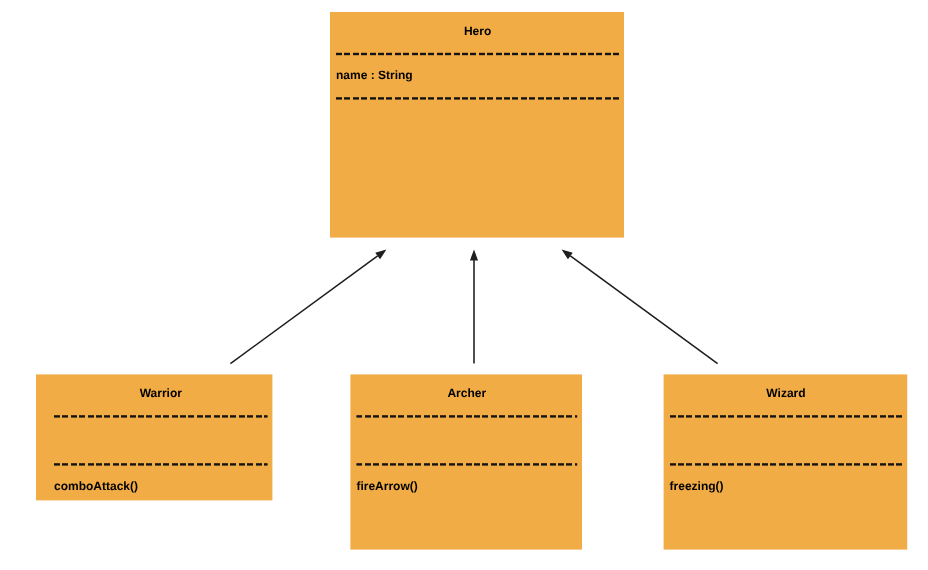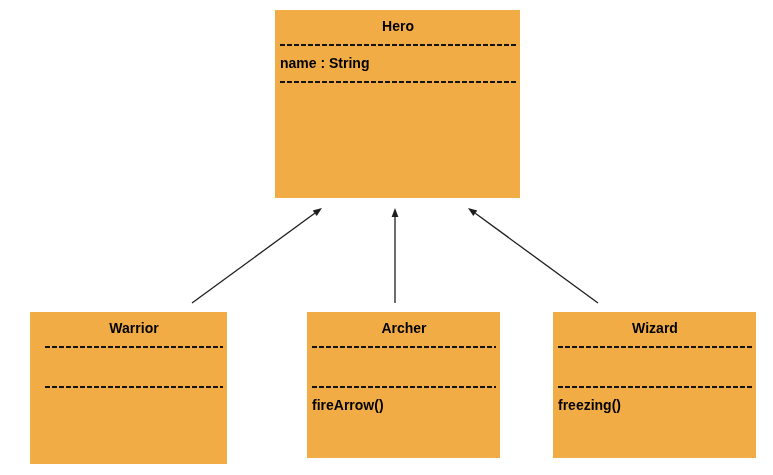--- a/index.html
+++ b/index.html
@@ -11,21 +11,21 @@
     width: 773px;
     height: 475px;
     background: #ffffff;
     overflow: hidden;
   }
 
   .class-box {
     position: absolute;
     background: #F2AC46;
     color: #000000;
-    font-size: 14px;
+    font-size: 10px;
     font-weight: 700;
     padding: 6px 4px 0 5px;
   }
 
   .class-title {
     text-align: center;
     line-height: 21px;
     white-space: nowrap;
   }
 
@@ -38,22 +38,22 @@
     height: 2px;
     margin: 7px 0;
     background: repeating-linear-gradient(90deg,
       #141414 0, #141414 5px,
       rgba(0,0,0,0) 5px, rgba(0,0,0,0) 7px);
   }
 
   .attrs-empty { height: 24px; }
 
   .box-hero    { left: 275px; top: 10px;  width: 245px; height: 188px; }
-  .box-warrior { left: 30px;  top: 312px; width: 197px; height: 152px; padding-left: 15px; }
-  .box-archer  { left: 307px; top: 312px; width: 193px; height: 146px; }
+  .box-warrior { left: 30px;  top: 312px; width: 197px; height: 105px; padding-left: 15px; }
+  .box-archer  { left: 292px; top: 312px; width: 193px; height: 146px; }
   .box-wizard  { left: 553px; top: 312px; width: 203px; height: 146px; }
 
   .arrow-layer {
     position: absolute;
     left: 0; top: 0;
     width: 773px; height: 475px;
     pointer-events: none;
   }
 </style>
 </head>
@@ -68,20 +68,23 @@
       <div class="uml-line">name : String</div>
     </div>
     <div class="sep"></div>
   </div>
 
   <div class="class-box box-warrior">
     <div class="class-title">Warrior</div>
     <div class="sep"></div>
     <div class="attrs-empty"></div>
     <div class="sep"></div>
+    <div>
+      <div class="uml-line">comboAttack()</div>
+    </div>
   </div>
 
   <div class="class-box box-archer">
     <div class="class-title">Archer</div>
     <div class="sep"></div>
     <div class="attrs-empty"></div>
     <div class="sep"></div>
     <div>
       <div class="uml-line">fireArrow()</div>
     </div>

